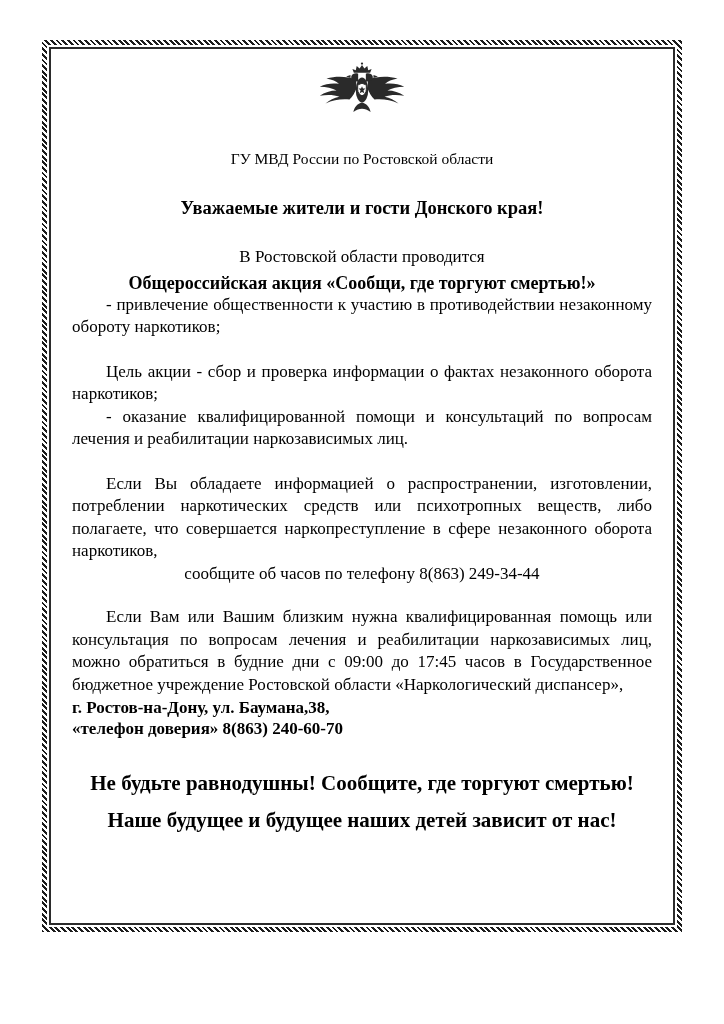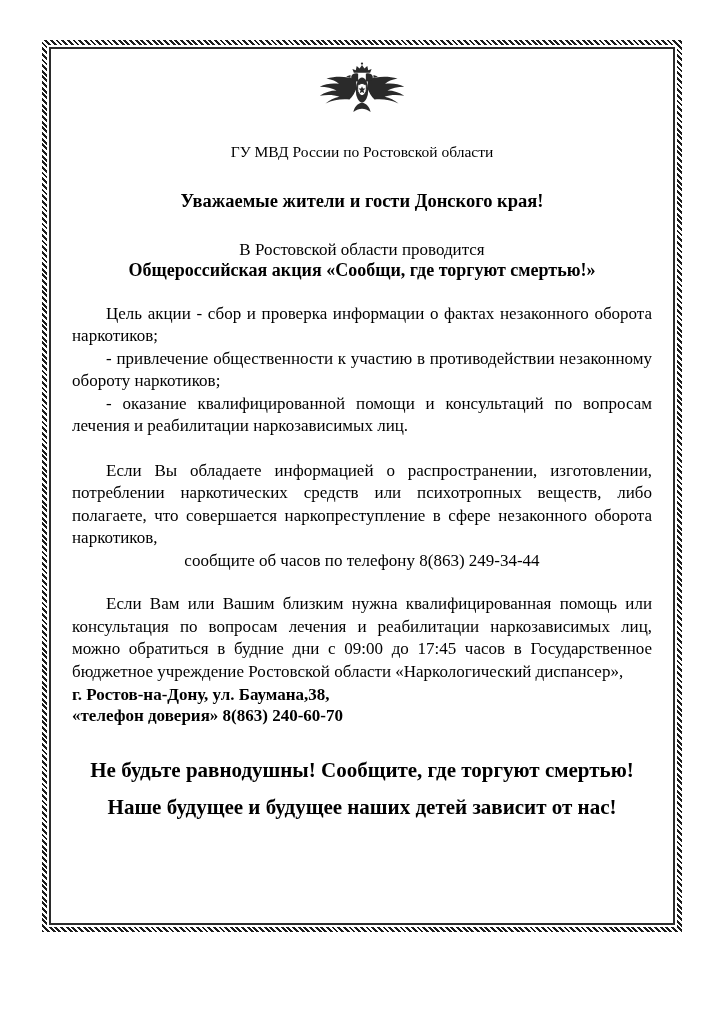--- a/index.html
+++ b/index.html
@@ -57,38 +57,39 @@
     height: 56px;
   }
   .emblem {
     display: inline-block;
     width: 96px;
     height: 56px;
   }
   .org-line {
     text-align: center;
     font-size: 15.5px;
-    margin-top: 25px;
+    margin-top: 32px;
     margin-bottom: 0;
   }
   .title-bold {
     text-align: center;
     font-size: 18.5px;
     font-weight: bold;
     margin-top: 30px;
   }
   .center-line {
     text-align: center;
     font-size: 17px;
     margin-top: 28px;
   }
   .center-line-bold {
     text-align: center;
     font-size: 18px;
     font-weight: bold;
+    margin-top: 6px;
   }
   .para {
     text-align: justify;
     text-align-last: left;
     font-size: 17px;
     line-height: 1.32;
     margin-top: 22px;
     text-indent: 34px;
   }
   .para.tight {
@@ -159,22 +160,22 @@
       </svg>
     </div>
 
     <div class="org-line">ГУ МВД России по Ростовской области</div>
 
     <div class="title-bold">Уважаемые жители и гости Донского края!</div>
 
     <div class="center-line">В Ростовской области проводится</div>
     <div class="center-line-bold">Общероссийская акция «Сообщи, где торгуют смертью!»</div>
 
+    <div class="para tight">- привлечение общественности к участию в противодействии незаконному обороту наркотиков;</div>
     <div class="para">Цель акции - сбор и проверка информации о фактах незаконного оборота наркотиков;</div>
-    <div class="para tight">- привлечение общественности к участию в противодействии незаконному обороту наркотиков;</div>
     <div class="para tight">- оказание квалифицированной помощи и консультаций по вопросам лечения и реабилитации наркозависимых лиц.</div>
 
     <div class="para">Если Вы обладаете информацией о распространении, изготовлении, потреблении наркотических средств или психотропных веществ, либо полагаете, что совершается наркопреступление в сфере незаконного оборота наркотиков,</div>
     <div class="center-bold-phone">
       <span>сообщите об часов </span><b class="phone-inline">по телефону 8(863) 249-34-44</b>
     </div>
 
     <div class="para">Если Вам или Вашим близким нужна квалифицированная помощь или консультация по вопросам лечения и реабилитации наркозависимых лиц, можно обратиться в будние дни с 09:00 до 17:45 часов в Государственное бюджетное учреждение Ростовской области «Наркологический диспансер»,</div>
     <div class="addr">г. Ростов-на-Дону, ул. Баумана,38,</div>
     <div class="addr second">«телефон доверия» 8(863) 240-60-70</div>

